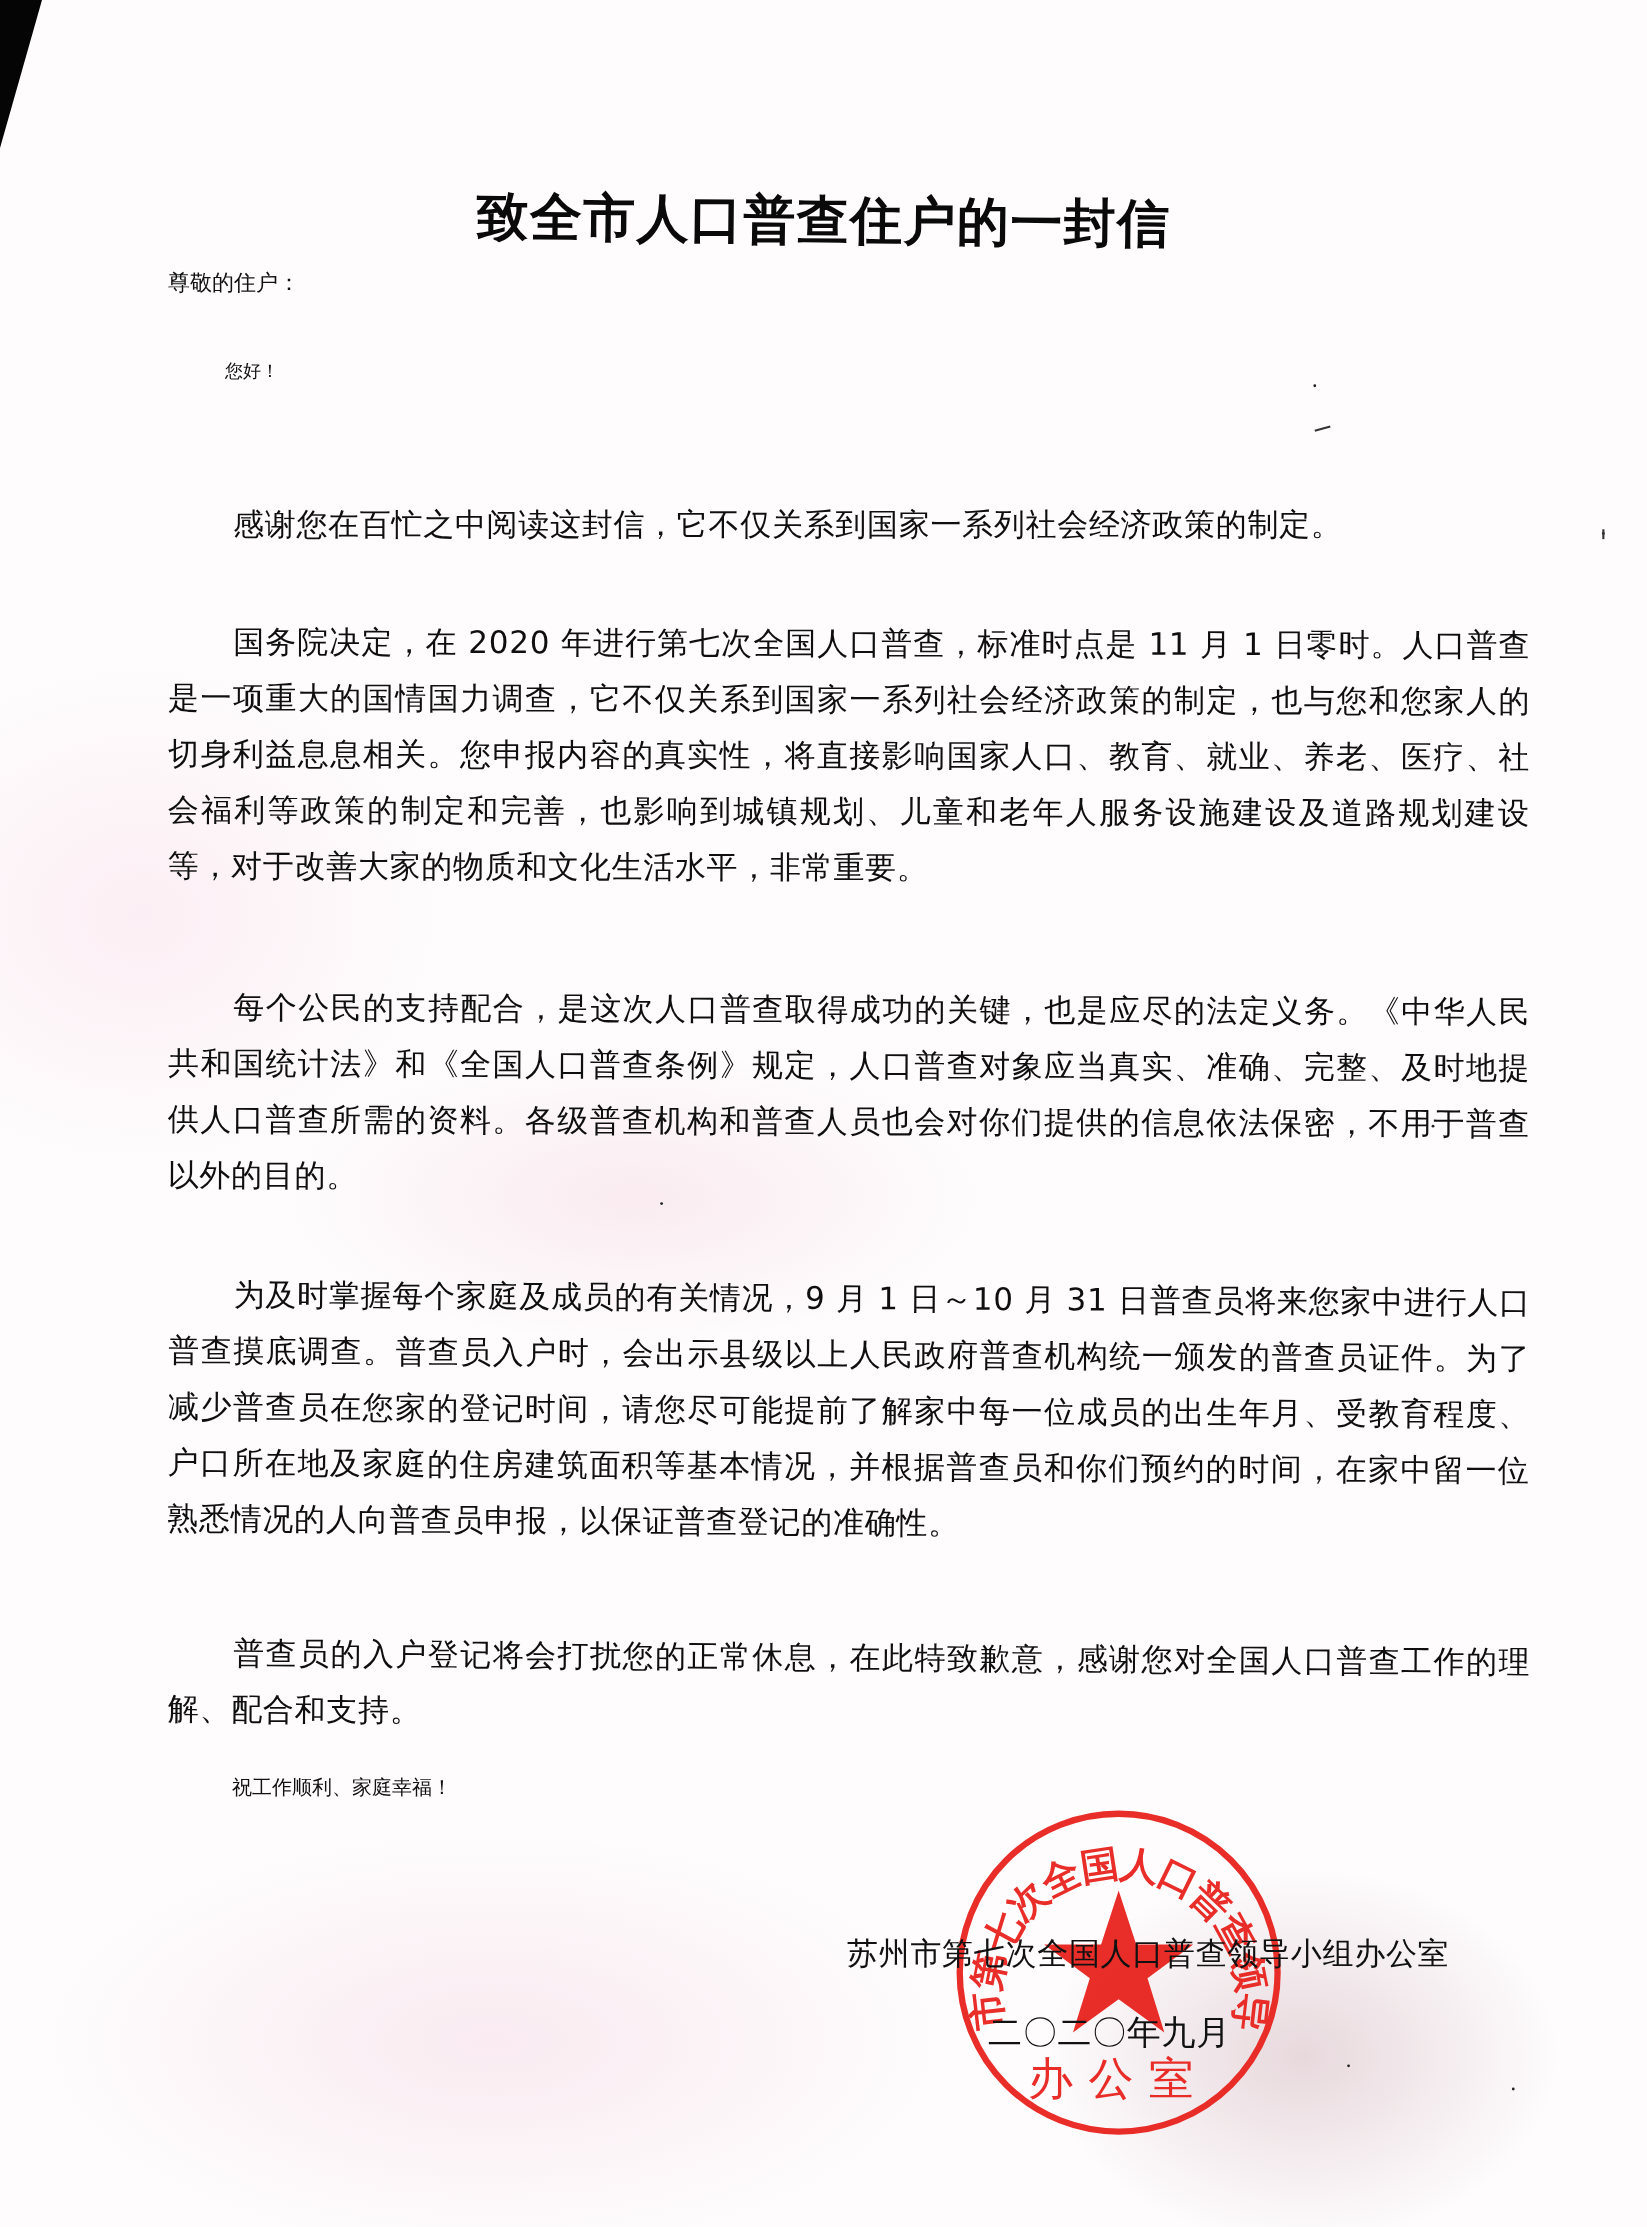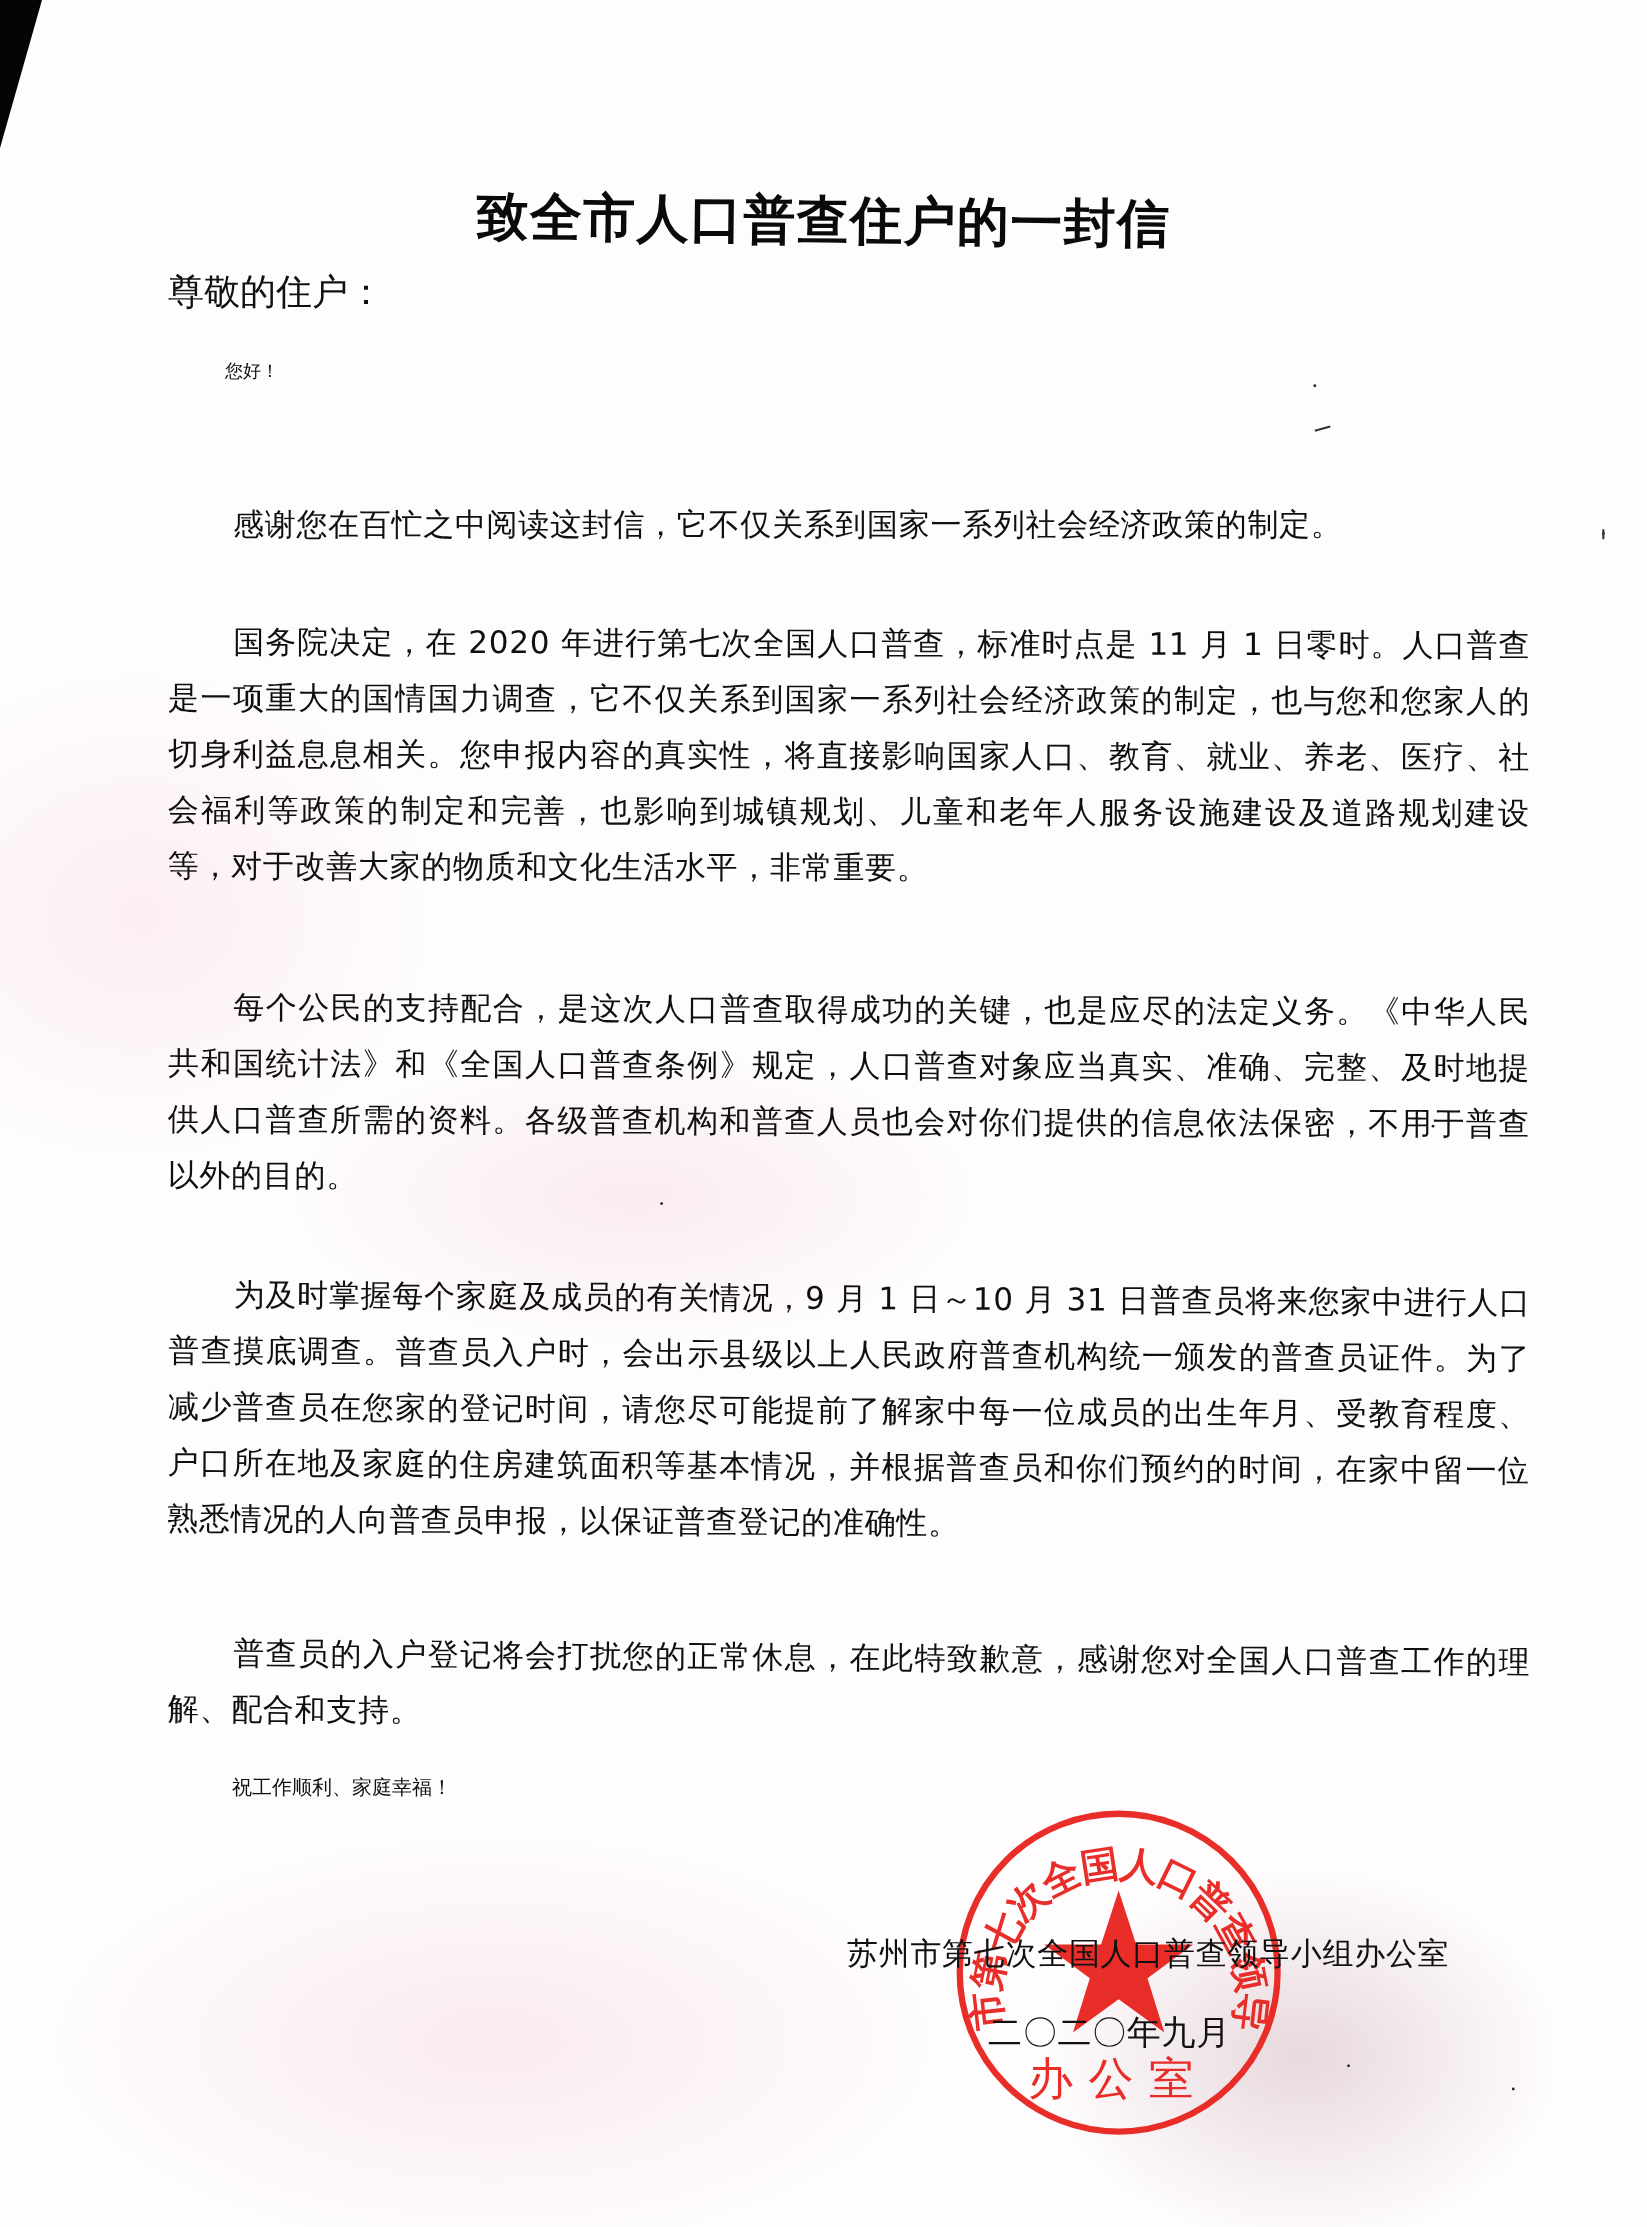--- a/index.html
+++ b/index.html
@@ -44,21 +44,21 @@
       font-size: 52px;
       letter-spacing: 1.4px;
       color: #0a0a0a;
       transform: rotate(0.6deg);
     }
 
     .salutation {
       position: absolute;
       left: 168px;
       top: 268px;
-      font-size: 36px;
+      font-size: 22px;
     }
     .greeting {
       position: absolute;
       left: 225px;
       top: 359px;
       font-size: 18px;
     }
 
     .para {
       position: absolute;

